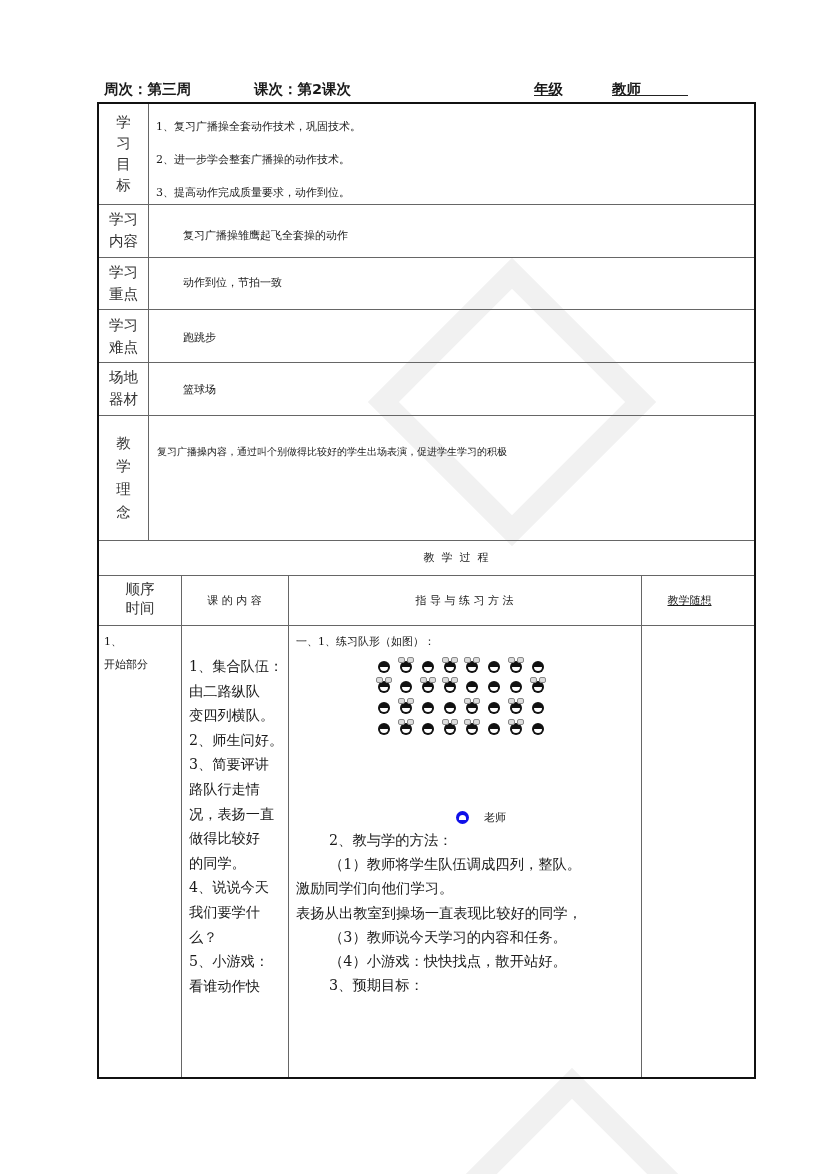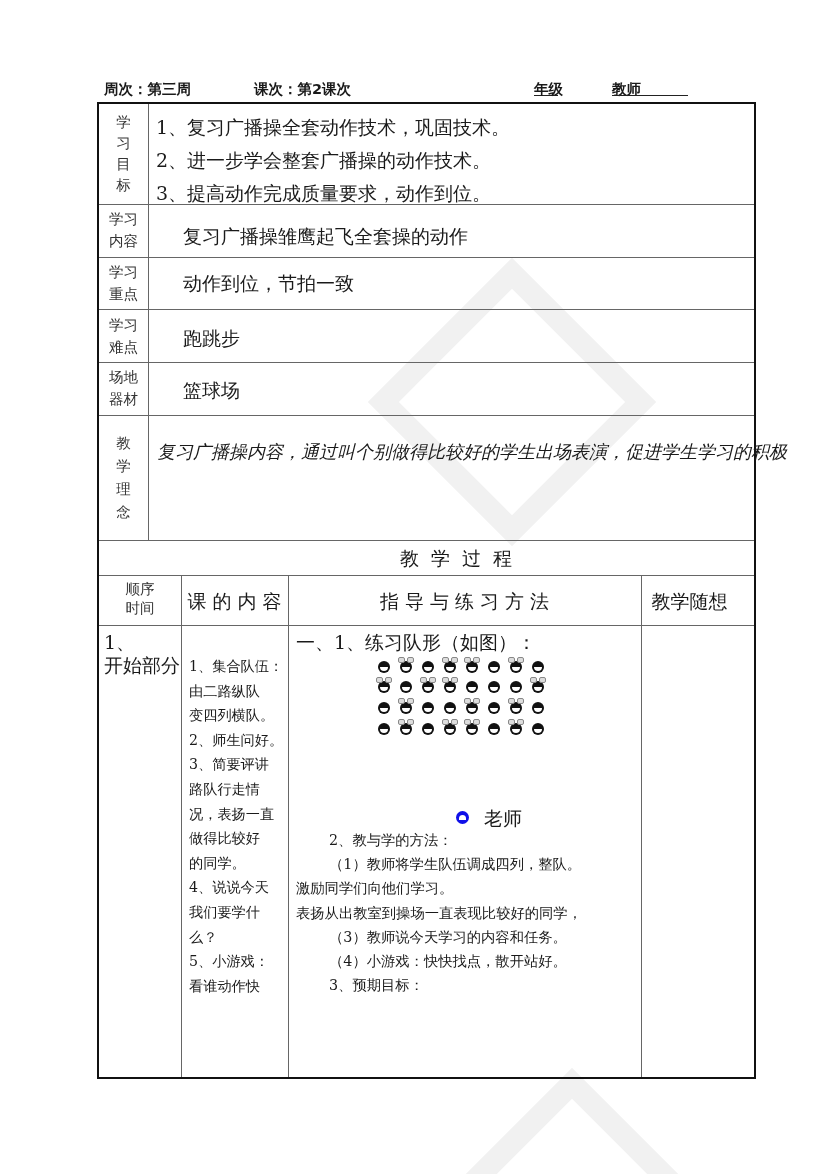--- a/index.html
+++ b/index.html
@@ -14,21 +14,21 @@
   }
   .header-line {
     position:absolute; top:80px; left:104px; width:620px; height:22px;
     font-family:"DejaVu Sans", sans-serif; font-weight:bold; font-size:14.5px; z-index:2;
   }
   .header-line span { position:absolute; top:0; white-space:nowrap; }
   .uline { display:inline-block; border-bottom:1.2px solid #222; height:15px; vertical-align:bottom; }
   .table-wrap { position:absolute; left:97px; top:102px; width:659px; height:977px; border:2px solid #111; box-sizing:border-box; z-index:2; }
   .hline { position:absolute; height:0; border-top:1.3px solid #666; }
   .vline { position:absolute; width:0; border-left:1.3px solid #666; }
-  .cell-text { position:absolute; font-size:19px; line-height:20px; white-space:nowrap; z-index:3; }
+  .cell-text { position:absolute; font-size:11px; line-height:20px; white-space:nowrap; z-index:3; }
   .label-v { position:absolute; font-size:14.5px; text-align:center; z-index:3; color:#333; }
   .para { position:absolute; font-size:14.5px; line-height:28px; z-index:3; }
   .icon-face { position:absolute; width:12px; height:12px; border-radius:50%; background:#111; overflow:hidden; z-index:3; }
   .icon-face::after { content:""; position:absolute; left:2px; top:6px; width:8px; height:4px; background:#fff; border-radius:0 0 5px 5px; }
   .bow { position:absolute; top:-4px; left:-2px; width:16px; height:4px; z-index:4; }
   .bow::before, .bow::after { content:""; position:absolute; top:0; width:5px; height:4px; border:1px solid #888; border-radius:2px; background:#ddd; }
   .bow::before { left:0; } .bow::after { right:0; }
   .face-wrap { position:absolute; width:12px; height:12px; z-index:3; }
   .teacher-icon { position:absolute; width:13px; height:13px; border-radius:50%; background:#1010e8; overflow:hidden; z-index:3; }
   .teacher-icon::after { content:""; position:absolute; left:3px; top:4px; width:7px; height:5px; background:#fff; border-radius:4px 4px 0 0; }
@@ -101,33 +101,33 @@
     <div>器材</div>
 </div>
 <div class="cell-text" style="left:183px;top:380px;">篮球场</div>
 
 <div class="label-v" style="left:99px;width:49px;top:432px;line-height:23px;">
   <div>教</div>
   <div>学</div>
   <div>理</div>
   <div>念</div>
 </div>
-<div class="para" style="left:157px;top:438px;width:596px;line-height:28.5px;font-size:18px;font-style:italic;">
+<div class="para" style="left:157px;top:438px;width:596px;line-height:28.5px;font-size:10px;">
   <div style="white-space:nowrap;">复习广播操内容，通过叫个别做得比较好的学生出场表演，促进学生学习的积极</div>
 </div>
 
 <div class="cell-text" style="left:97px;width:718px;top:548px;text-align:center;white-space:pre;">教  学  过  程</div>
 
 <div class="label-v" style="left:99px;width:82px;top:580px;line-height:19px;">
   <div>顺序</div>
     <div>时间</div>
 </div>
 <div class="cell-text" style="left:181px;width:107px;top:591px;text-align:center;">课 的 内 容</div>
 <div class="cell-text" style="left:288px;width:353px;top:591px;text-align:center;">指 导 与 练 习 方 法</div>
-<div class="cell-text" style="left:641px;width:97px;top:591px;text-align:center;">教学随想</div>
+<div class="cell-text" style="left:641px;width:97px;top:591px;text-align:center;text-decoration:underline;">教学随想</div>
 
 <div class="cell-text" style="left:104px;top:632px;">1、</div>
 <div class="cell-text" style="left:104px;top:655px;">开始部分</div>
 
 <div class="para" style="left:189px;top:654px;width:96px;line-height:24.6px;font-size:14.2px;">
   <div>1、集合队伍：</div>
   <div>由二路纵队</div>
   <div>变四列横队。</div>
   <div>2、师生问好。</div>
   <div>3、简要评讲</div>

